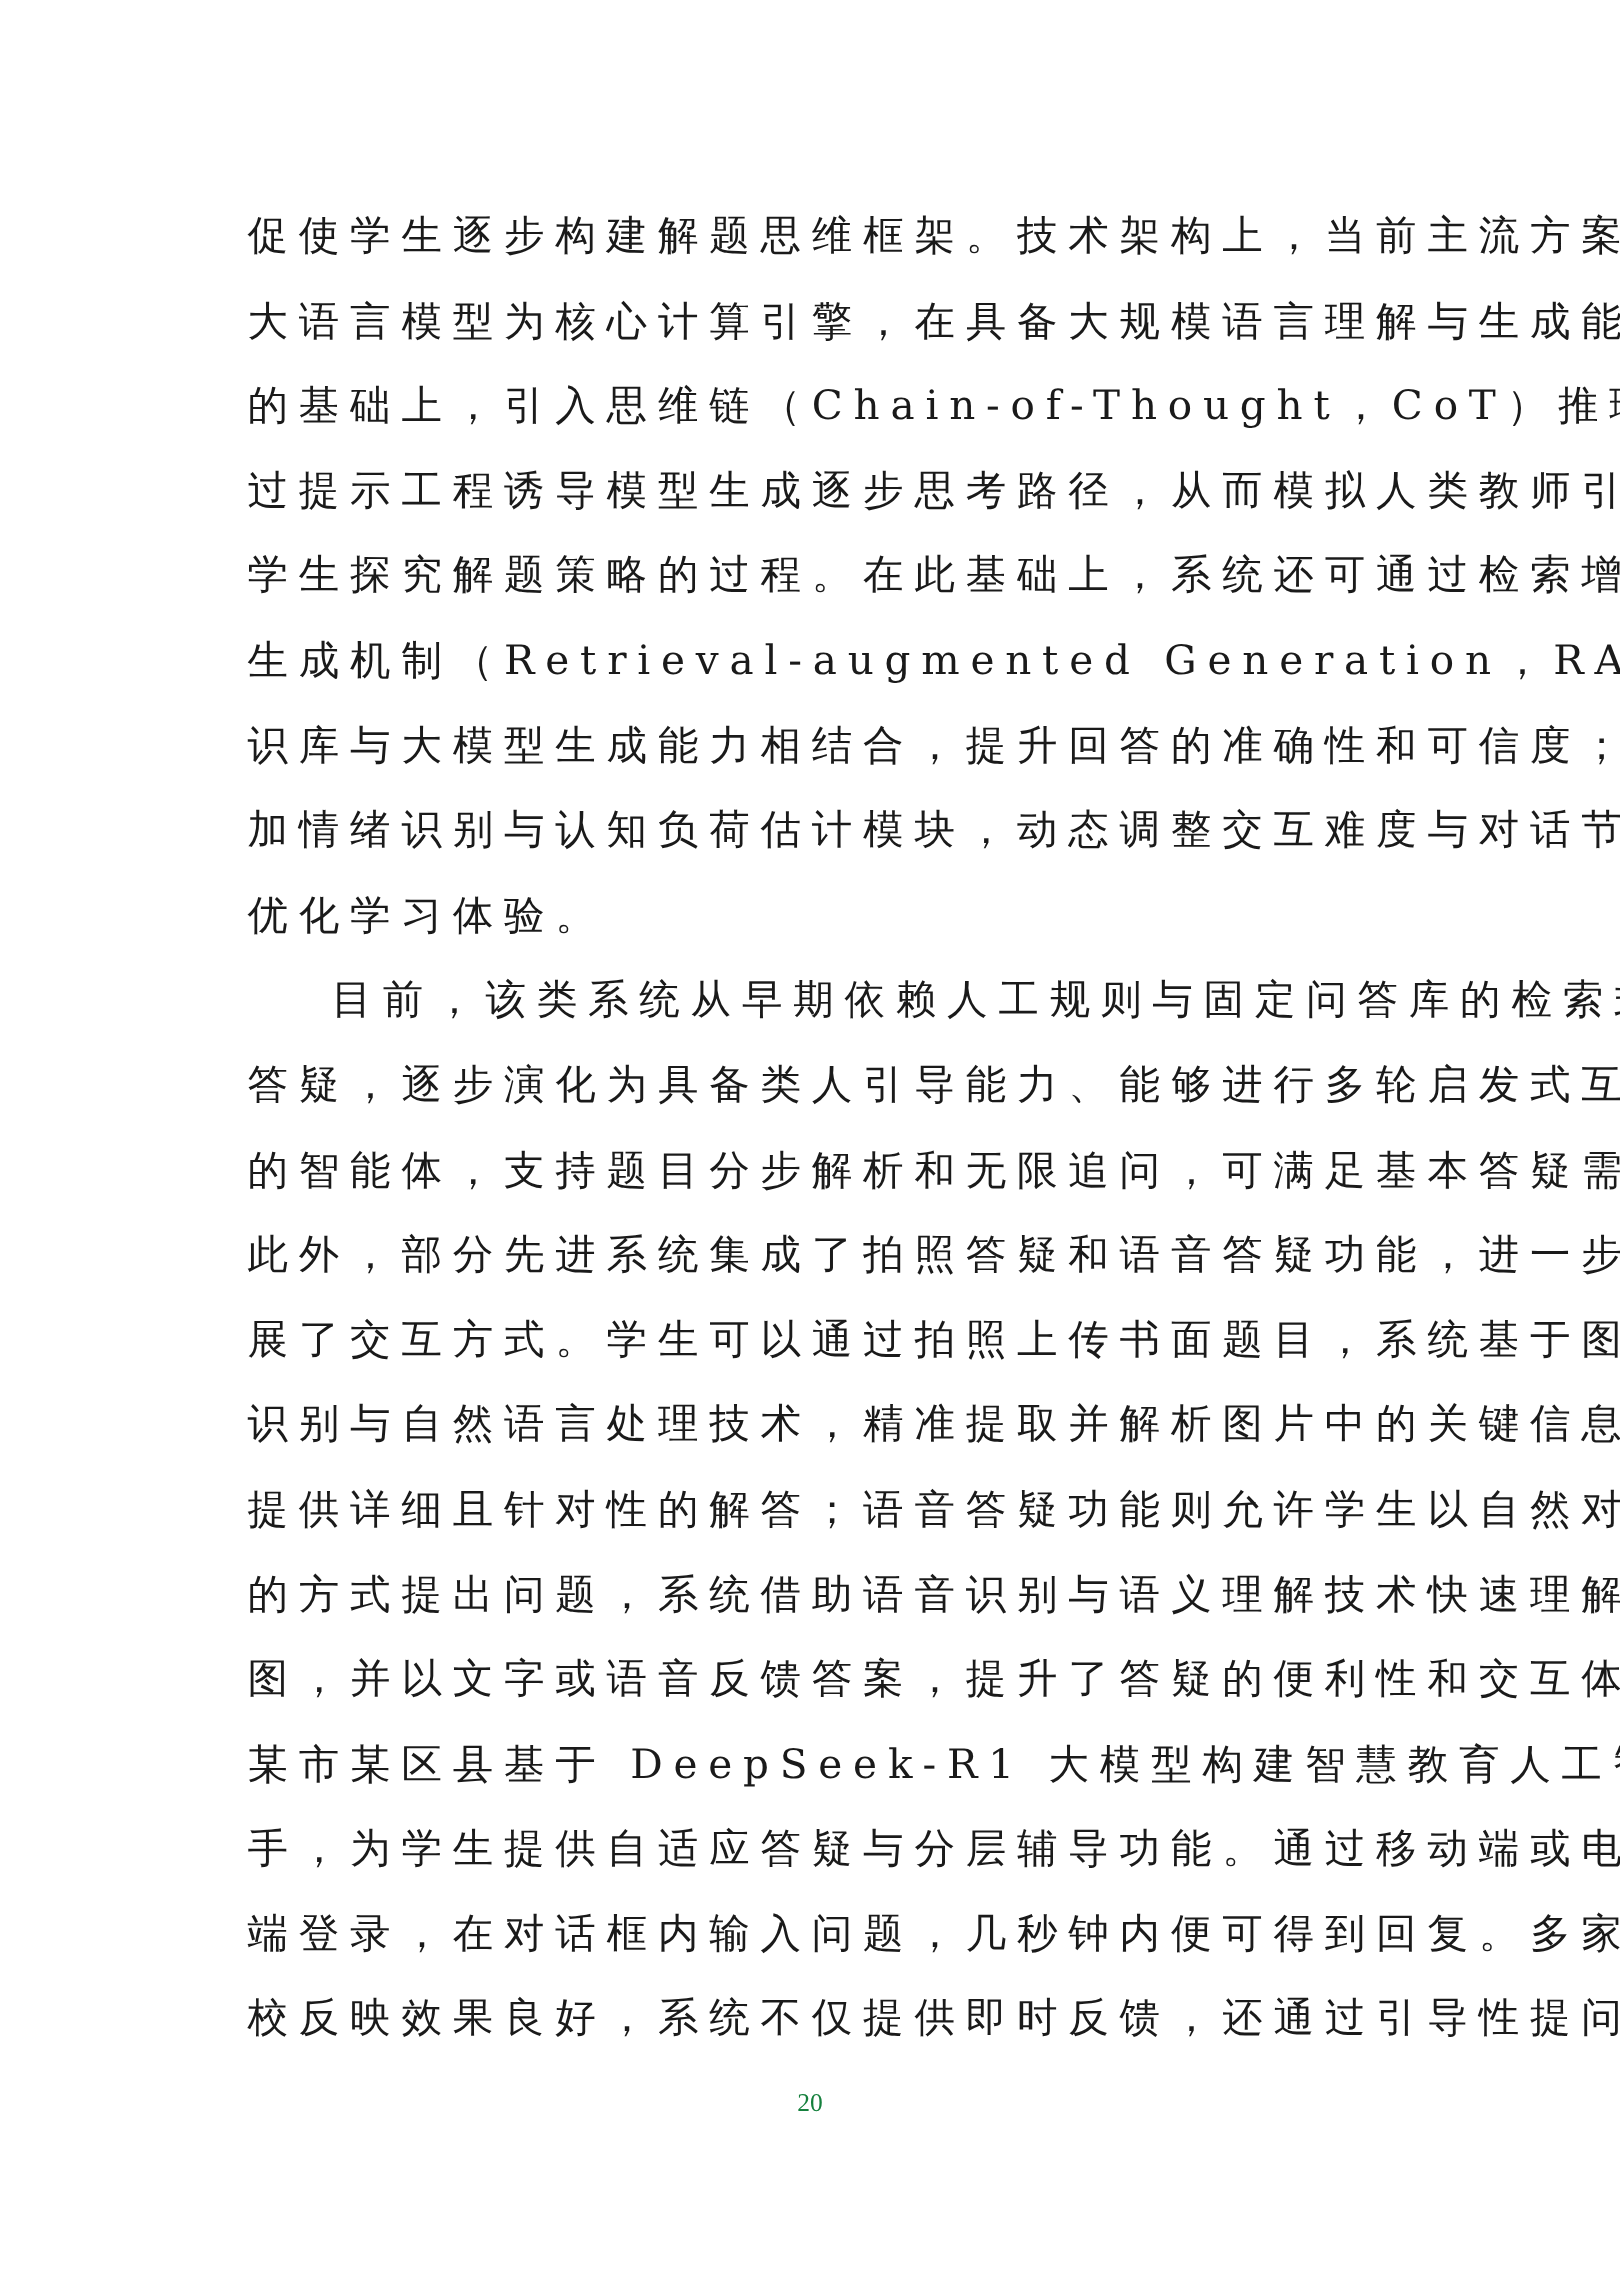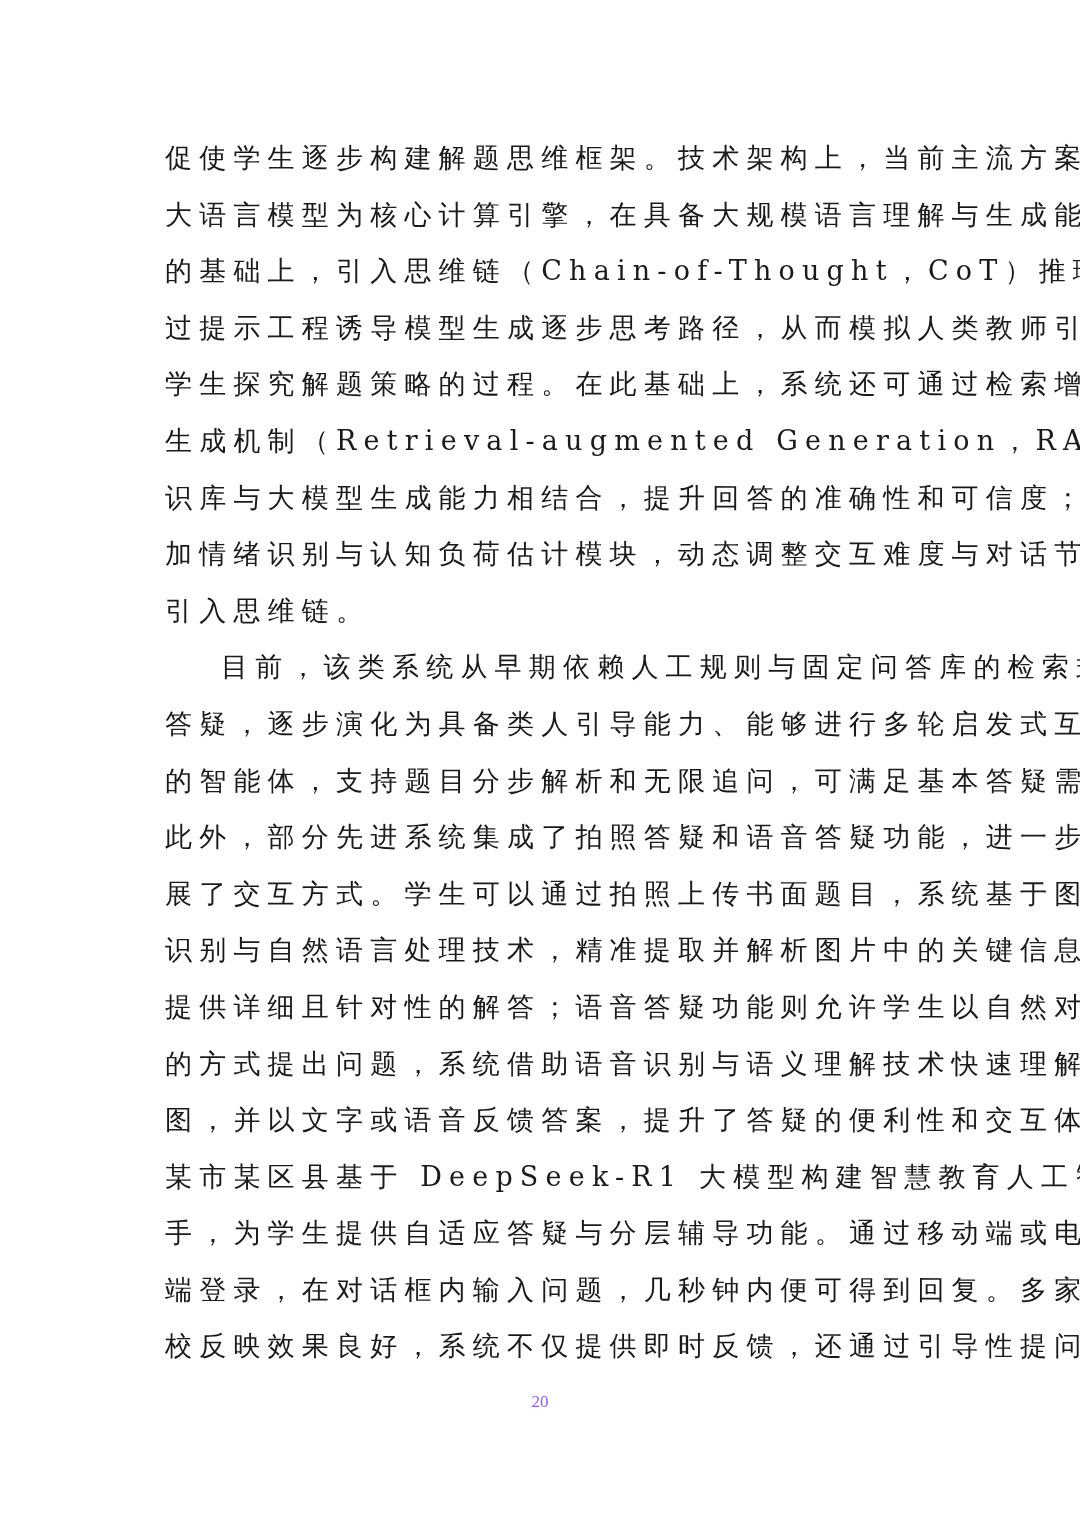--- a/index.html
+++ b/index.html
@@ -44,38 +44,38 @@
       padding-left: 56px;
     }
     .page-number {
       position: absolute;
       left: 0;
       width: 1080px;
       top: 1392px;
       text-align: center;
       font-family: "Liberation Serif", serif;
       font-size: 17px;
-      color: #8b5cf6;
+      color: #15803d;
     }
   </style>
 </head>
 <body>
 
 <div class="page">
   <div class="text-block">
 
     <div class="line">促使学生逐步构建解题思维框架。技术架构上，当前主流方案以</div>
     <div class="line">大语言模型为核心计算引擎，在具备大规模语言理解与生成能力</div>
     <div class="line">的基础上，引入思维链（Chain-of-Thought，CoT）推理范式，通</div>
     <div class="line">过提示工程诱导模型生成逐步思考路径，从而模拟人类教师引导</div>
     <div class="line">学生探究解题策略的过程。在此基础上，系统还可通过检索增强</div>
     <div class="line">生成机制（Retrieval-augmented Generation，RAG），将外部知</div>
     <div class="line">识库与大模型生成能力相结合，提升回答的准确性和可信度；叠</div>
     <div class="line">加情绪识别与认知负荷估计模块，动态调整交互难度与对话节奏，</div>
-    <div class="line last">引入思维链。</div>
+    <div class="line last">优化学习体验。</div>
 
     <div class="line indent">目前，该类系统从早期依赖人工规则与固定问答库的检索式</div>
     <div class="line">答疑，逐步演化为具备类人引导能力、能够进行多轮启发式互动</div>
     <div class="line">的智能体，支持题目分步解析和无限追问，可满足基本答疑需求。</div>
     <div class="line">此外，部分先进系统集成了拍照答疑和语音答疑功能，进一步拓</div>
     <div class="line">展了交互方式。学生可以通过拍照上传书面题目，系统基于图像</div>
     <div class="line">识别与自然语言处理技术，精准提取并解析图片中的关键信息，</div>
     <div class="line">提供详细且针对性的解答；语音答疑功能则允许学生以自然对话</div>
     <div class="line">的方式提出问题，系统借助语音识别与语义理解技术快速理解意</div>
     <div class="line">图，并以文字或语音反馈答案，提升了答疑的便利性和交互体验。</div>

